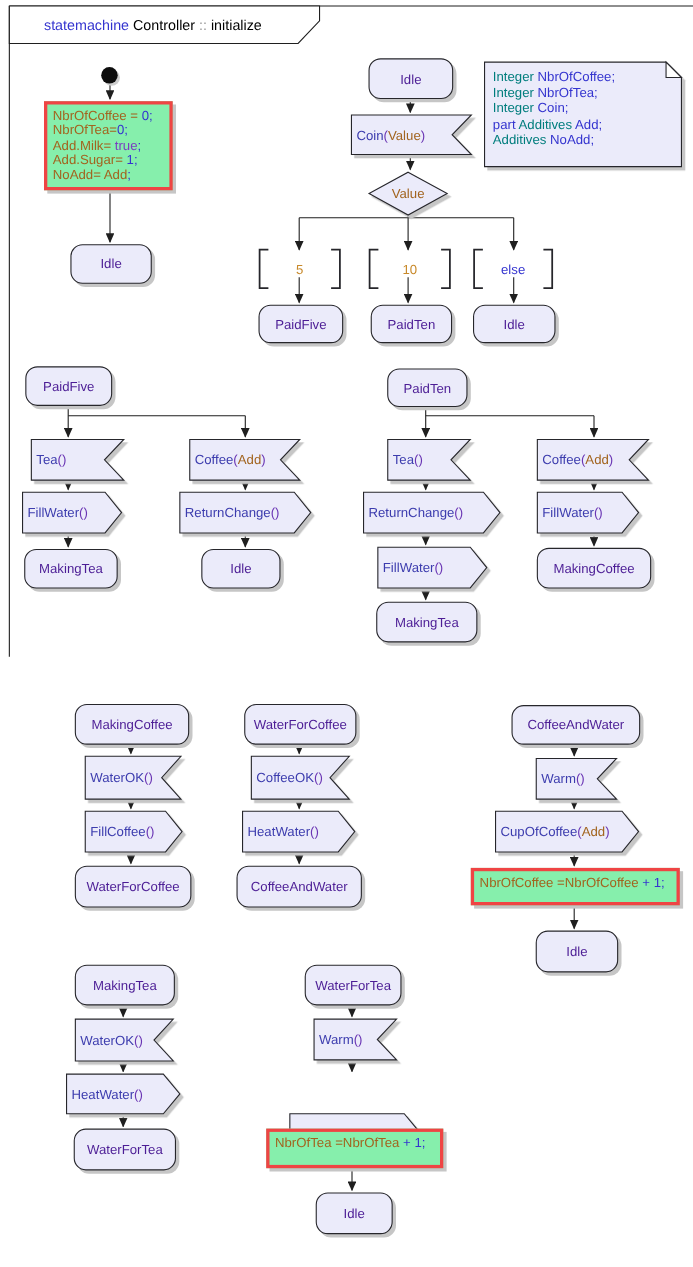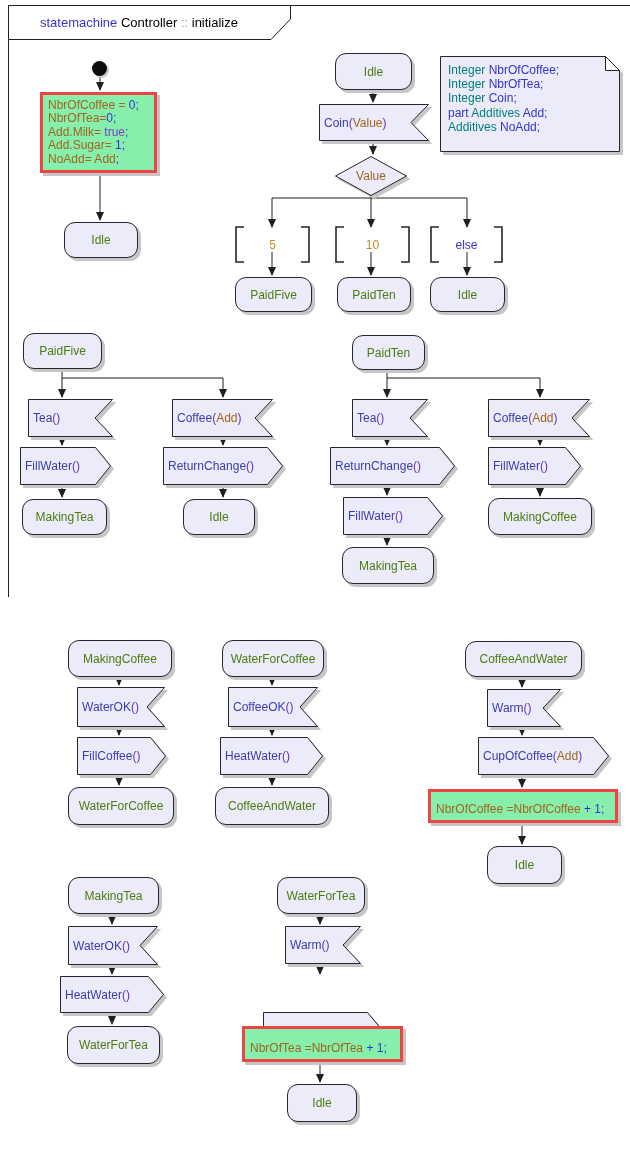--- a/index.html
+++ b/index.html
@@ -2,24 +2,24 @@
 <html><head>
 <meta charset="utf-8">
 <style>
   html,body{margin:0;padding:0;background:#fff;}
   #stage{position:relative;width:630px;height:1152px;background:#fff;overflow:hidden;
          font-family:"Liberation Sans",sans-serif;font-size:12px;color:#2e2e2e;}
   #wires{position:absolute;left:0;top:0;z-index:1;}
   .node{position:absolute;z-index:2;}
   .state{background:#ebebfa;border:1px solid #26262b;border-radius:11px;
          box-shadow:3px 3px 0 #c6c6c6;display:flex;align-items:center;justify-content:center;
-         color:#4d7c0f;}
+         color:#4c1d95;}
   .action{background:#86efac;border:3px solid #ef4444;box-shadow:3px 3px 0 #c6c6c6;
           padding:4px 5px;box-sizing:border-box;}
-  .action.single{display:flex;align-items:flex-end;}
+  .action.single{display:flex;align-items:flex-start;}
   .rich .line{line-height:13.4px;white-space:nowrap;}
   svg.shape{position:absolute;left:0;top:0;overflow:visible;filter:drop-shadow(3px 3px 0 #c6c6c6);}
   svg.shape[data-shape="bracket"]{filter:none;}
   .sig-label{position:absolute;left:5px;top:50%;transform:translateY(-50%);white-space:nowrap;z-index:3;}
   .center-label{position:absolute;left:0;right:0;top:50%;transform:translateY(-50%);
                 text-align:center;white-space:nowrap;z-index:3;}
   .note-text{position:absolute;left:8px;top:7px;z-index:3;}
   .note-text .line{line-height:14.2px;}
   .init-circle{width:15px;height:15px;border-radius:50%;background:#0d0d0d;box-shadow:2px 2px 0 #cdcdcd;}
   .frame-title{position:absolute;left:8px;top:5px;width:262px;height:35px;z-index:3;
@@ -286,21 +286,21 @@
 
   <div class="node state" style="left:465px;top:641px;width:115px;height:34px;">
     <span>CoffeeAndWater</span>
   </div>
   <div class="node" style="left:487px;top:689px;width:74px;height:38px;">
     <svg class="shape" data-shape="in" width="74" height="38">
         <polygon points="0.5,0.5 73.5,0.5 56,19 73.5,37.5 0.5,37.5" fill="#ebebfa" stroke="#26262b"></polygon>
       </svg>
     <span class="sig-label"><span class="c-navy">Warm</span><span class="c-paren">()</span></span>
   </div>
-  <div class="node" style="left:478px;top:737px;width:131px;height:38px;">
+  <div class="node" style="left:450px;top:737px;width:131px;height:38px;">
     <svg class="shape" data-shape="out" width="131" height="38">
         <polygon points="0.5,0.5 115.5,0.5 130.5,19 115.5,37.5 0.5,37.5" fill="#ebebfa" stroke="#26262b"></polygon>
       </svg>
     <span class="sig-label"><span class="c-navy">CupOfCoffee</span><span class="c-paren">(</span><span class="c-brown">Add</span><span class="c-paren">)</span></span>
   </div>
   <div class="node action single" style="left:428px;top:789px;width:190px;height:34px;">
     <div class="rich">
         <div class="line"><span class="c-brown">NbrOfCoffee =NbrOfCoffee </span><span class="c-blue">+ 1;</span></div>
       </div>
   </div>

